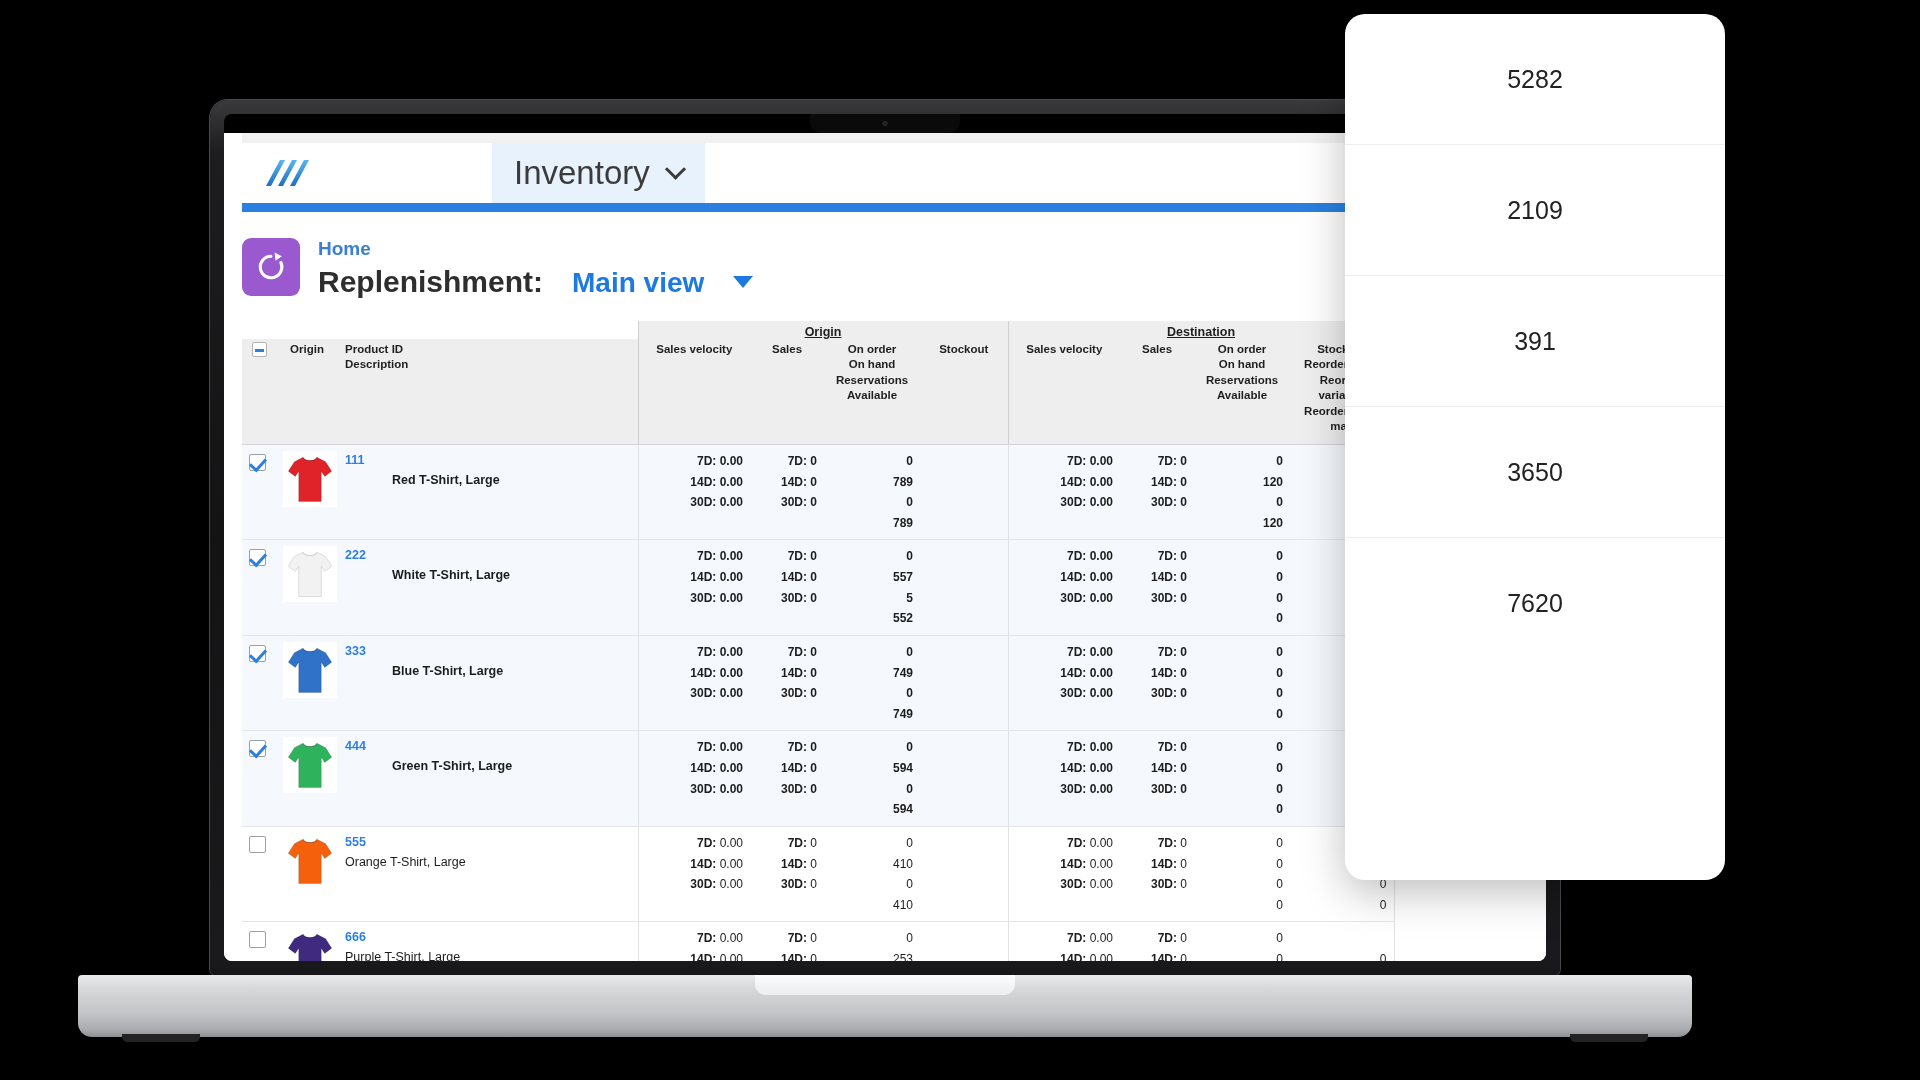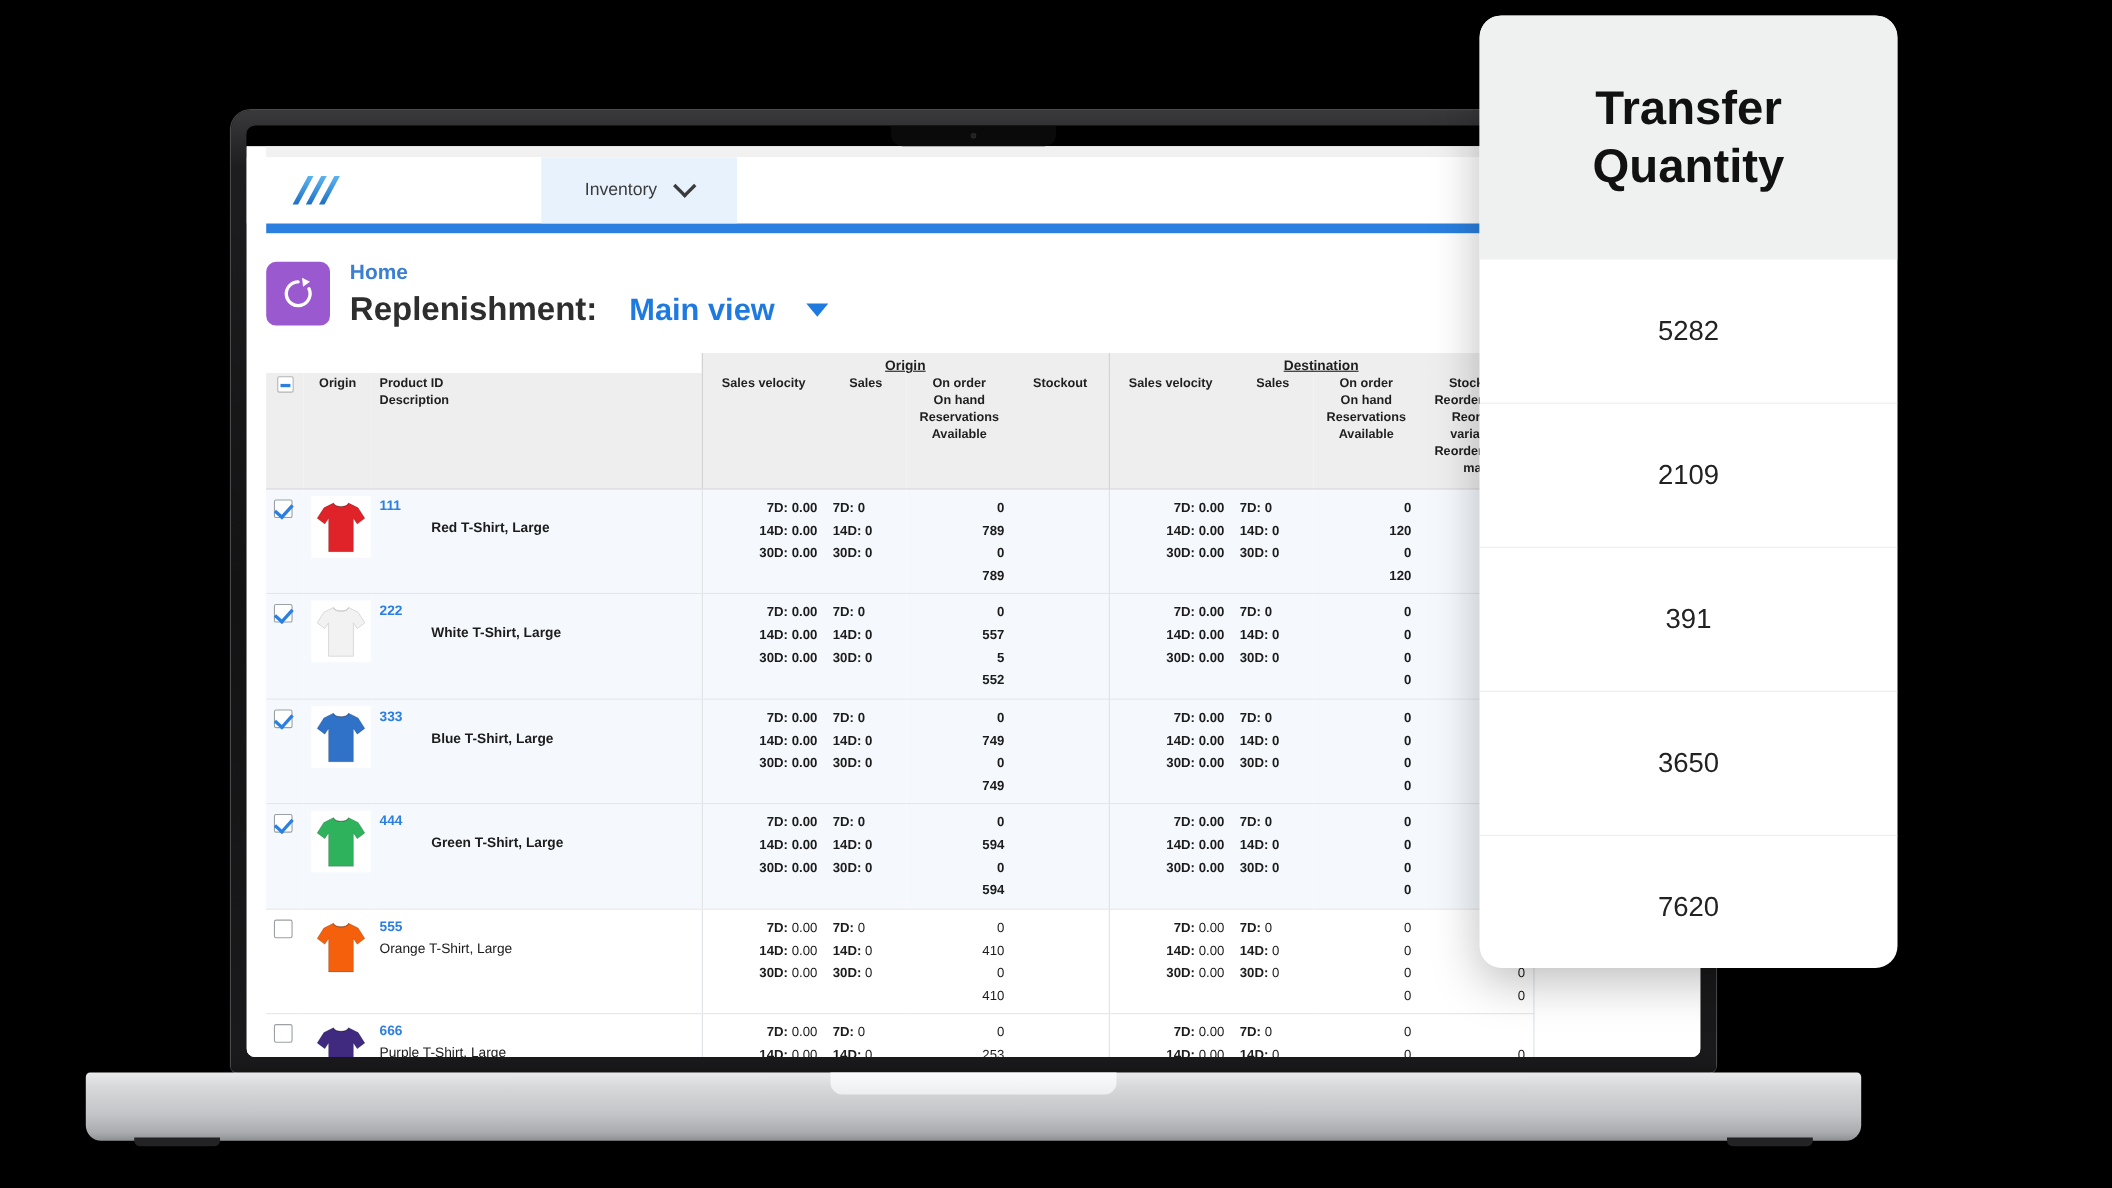--- a/index.html
+++ b/index.html
@@ -73,21 +73,21 @@
     display: flex; align-items: center;
     background: #fff; padding: 0 18px;
   }
   .brand-logo { margin-left: 18px; width: 56px; height: 36px; }
   .nav-module {
     margin-left: 176px;
     height: 60px; min-width: 178px;
     background: #e8f2fd;
     display: flex; align-items: center; justify-content: center; gap: 18px;
     padding: 0 22px;
-    color: #3b3b3b; font-size: 16px; font-weight: 400;
+    color: #3b3b3b; font-size: 33px; font-weight: 400;
   }
   .chev { display:inline-block; width: 15px; height: 15px; border-right: 3px solid #3b3b3b; border-bottom: 3px solid #3b3b3b; transform: rotate(45deg) translate(-3px,-3px); }
   .app-blueline { height: 9px; background: #2b7fe0; margin: 0 18px; }
 
   .page-head { display: flex; align-items: flex-start; gap: 18px; padding: 26px 0 0 18px; }
   .page-icon {
     width: 58px; height: 58px; border-radius: 9px;
     background: #9b59cf; display:flex; align-items:center; justify-content:center; flex: none;
   }
   .crumb { color: #3b7fd4; font-size: 19px; font-weight: 700; line-height: 1.15; }
@@ -141,21 +141,21 @@
   .pid { color: #2d7fe0; font-size: 12.5px; font-weight: 700; line-height: 1.5; }
   .pname { font-size: 12.5px; color: #1c1c1c; line-height: 1.6; }
   tr.sel .pname { font-weight: 700; padding-left: 47px; }
 
   .stack { line-height: 1.72; font-size: 12px; }
   .stack .lbl { font-weight: 700; }
   tr.sel .stack, tr.sel .num { font-weight: 700; }
   .num { line-height: 1.72; font-size: 12px; }
   .t-center { text-align: center; }
   td.c-vel { width: 112px; text-align: right; }
-  td.c-sales { width: 74px; }
+  td.c-sales { width: 74px; text-align: right; }
   td.c-quad { width: 96px; text-align: right; }
   td.c-stockout { width: 88px; text-align: right; }
   td.c-reorder { width: 104px; text-align: right; }
 
   
   .tq-card {
     position: absolute;
     left: 1345px; top: 14px;
     width: 380px; height: 866px;
     background: #fff;
@@ -675,24 +675,20 @@
     </div>
   </div>
 
   <div class="laptop-base">
     <div class="laptop-notch-base"></div>
     <div class="foot l"></div>
     <div class="foot r"></div>
   </div>
 
   <div class="tq-card">
-    <div class="tq-head">
-      <div class="tq-head-line">Transfer</div>
-      <div class="tq-head-line">Quantity</div>
-    </div>
     <div id="tq-rows">
         <div class="tq-row">5282</div>
         <div class="tq-row">2109</div>
         <div class="tq-row">391</div>
         <div class="tq-row">3650</div>
         <div class="tq-row">7620</div>
       </div>
   </div>
 
 </div>

